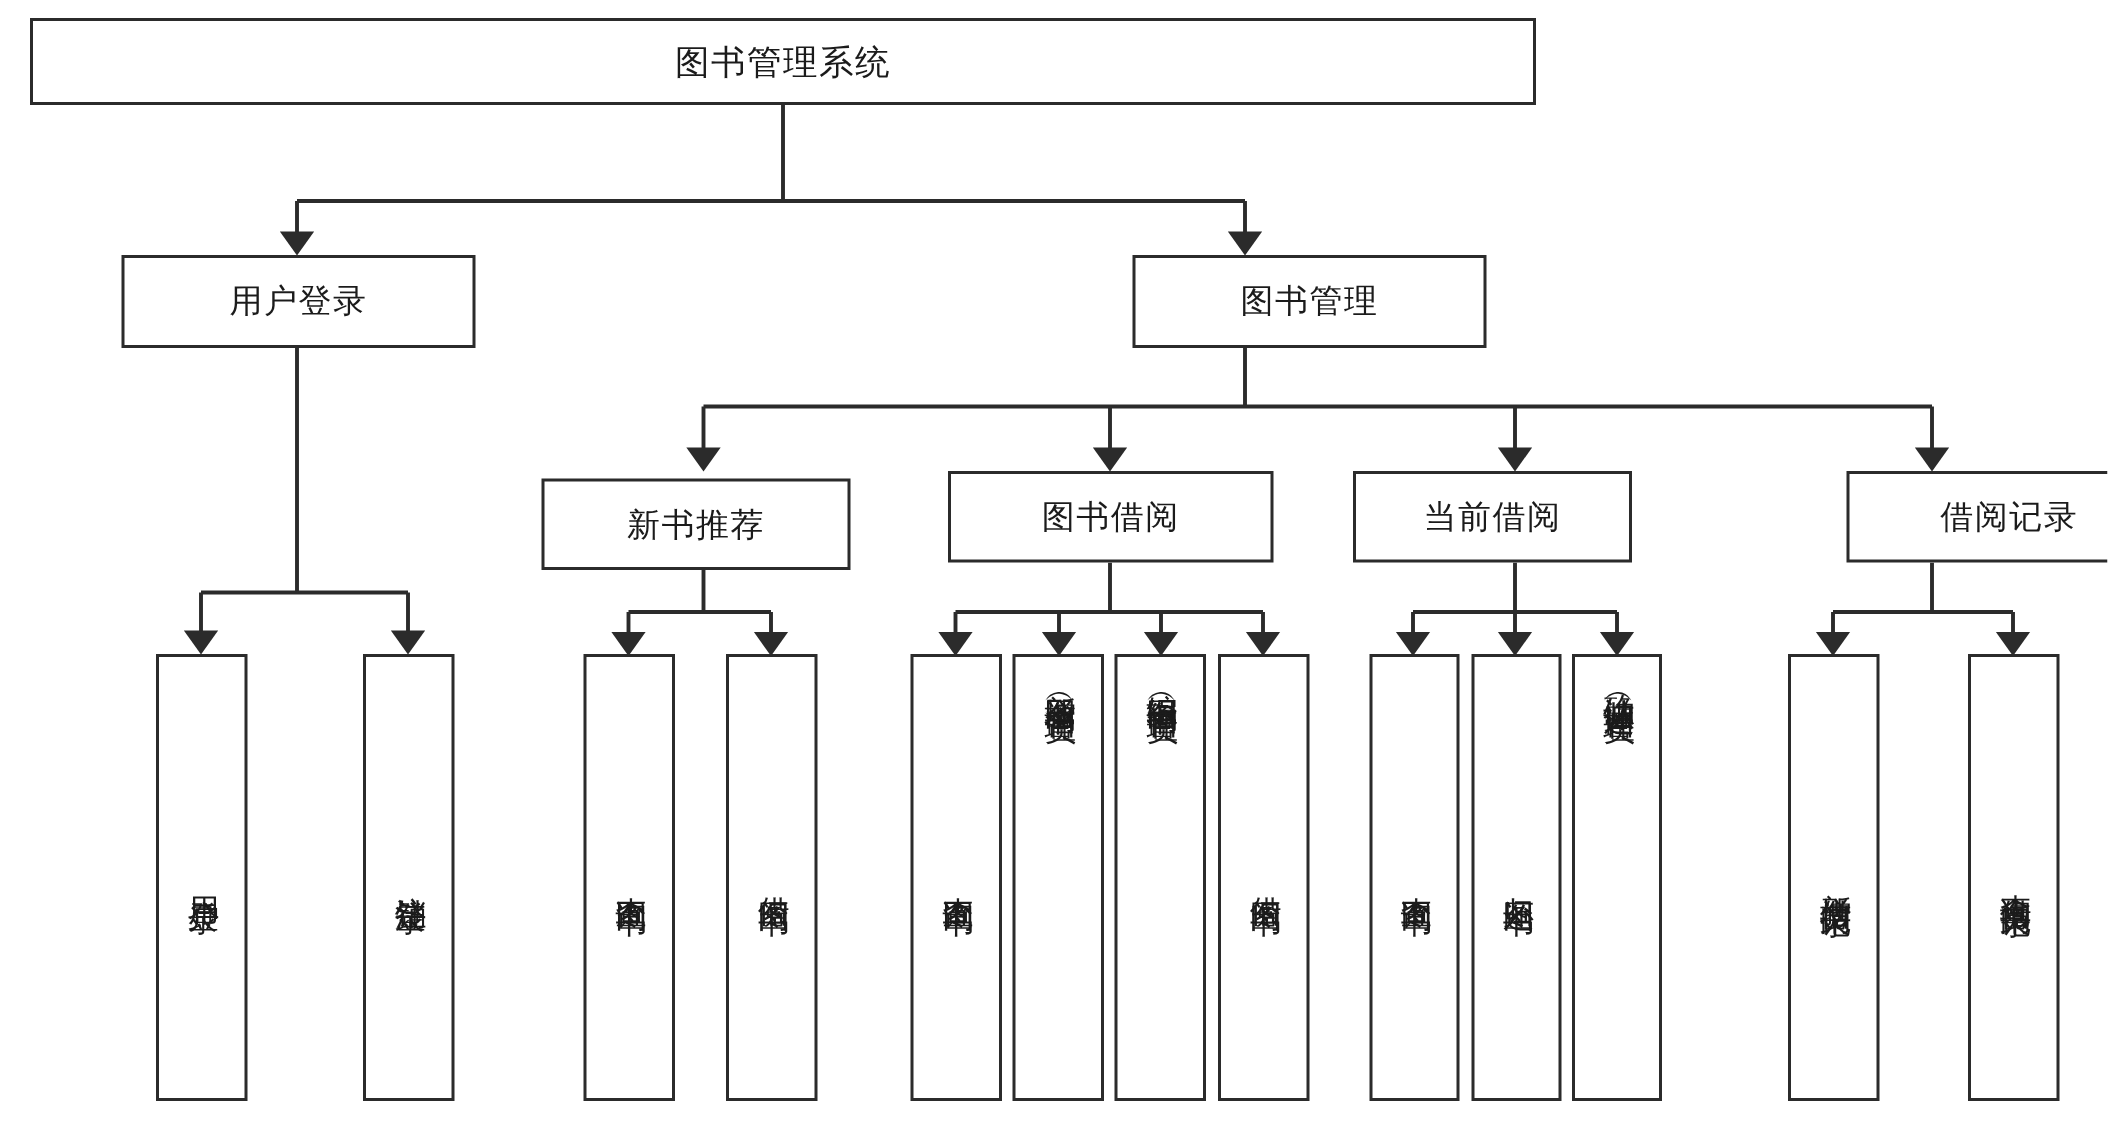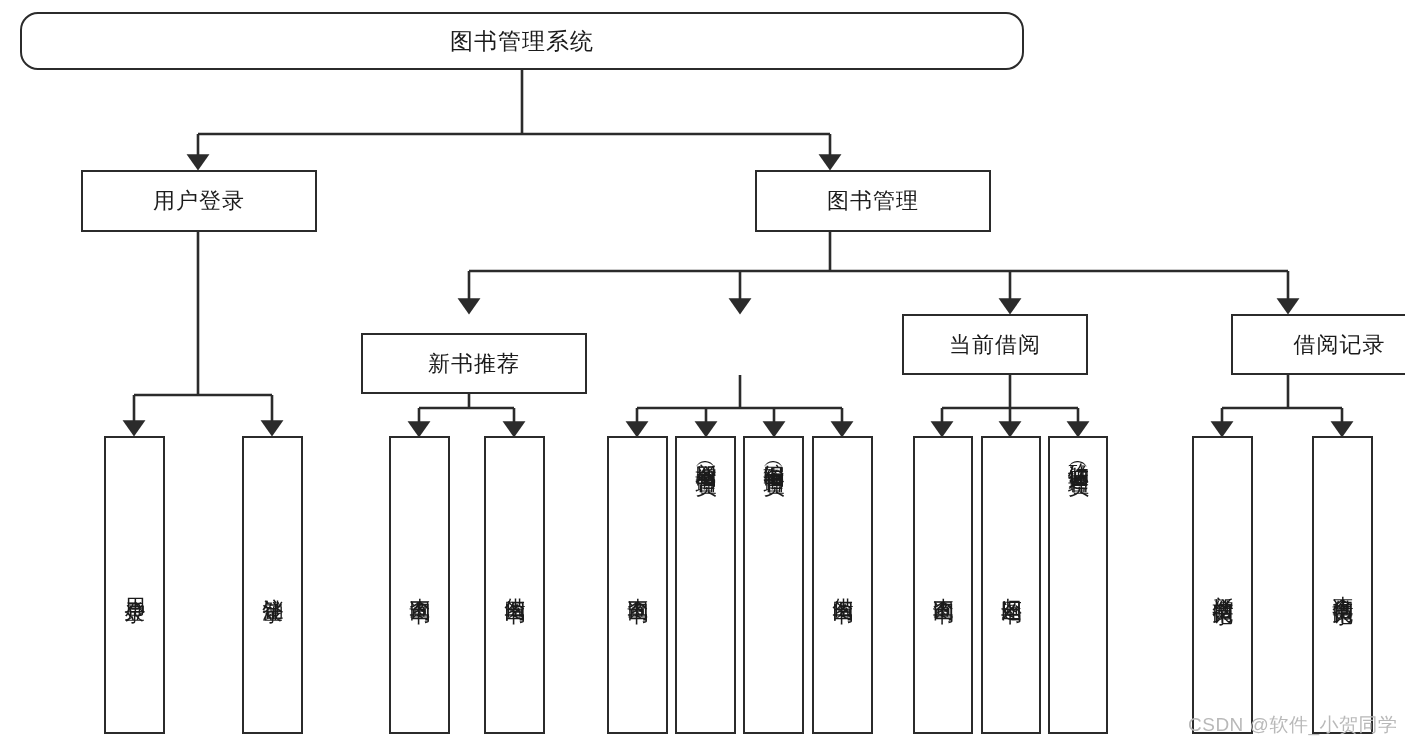--- a/index.html
+++ b/index.html
@@ -28,21 +28,20 @@
     justify-content: center;
     color: #1b1b1b;
   }
   .node.h {
     font-size: 22px;
     letter-spacing: 1px;
     white-space: nowrap;
   }
   .node.root {
     font-size: 23px;
-    border-radius: 18px;
   }
   .node.leaf {
     align-items: flex-start;
     justify-content: center;
     padding-top: 8px;
   }
   .vtext {
     writing-mode: vertical-rl;
     text-orientation: upright;
     font-size: 21px;
@@ -131,22 +130,25 @@
     <span>图书管理系统</span>
   </div>
 
   <div class="node h" style="left:81px; top:170px; width:236px; height:62px;">
     <span>用户登录</span>
   </div>
   <div class="node h" style="left:712px; top:170px; width:236px; height:62px;margin-left:43px;">
     <span>图书管理</span>
   </div>
 
-  <div class="node h" style="left:361px; top:333px; width:226px; height:61px;">
+  <div class="node h" style="left:361px; top:319px; width:206px; height:61px;">
     <span>新书推荐</span>
+  </div>
+  <div class="node h" style="left:632px; top:314px; width:217px; height:61px;">
+    <span>图书借阅</span>
   </div>
   <div class="node h" style="left:902px; top:314px; width:186px; height:61px;">
     <span>当前借阅</span>
   </div>
   <div class="node h" style="left:1231px; top:314px; width:217px; height:61px;">
     <span>借阅记录</span>
   </div>
 
   <div class="node leaf center" style="left:104px; top:436px; width:61px; height:298px;">
     <span class="vtext">用户登录</span>
@@ -185,15 +187,14 @@
     <span class="vtext">确认归还（管理员）</span>
   </div>
 
   <div class="node leaf center" style="left:1192px; top:436px; width:61px; height:298px;">
     <span class="vtext">新增借阅记录</span>
   </div>
   <div class="node leaf center" style="left:1312px; top:436px; width:61px; height:298px;">
     <span class="vtext">查询借阅记录</span>
   </div>
 
-  <div class="wm">CSDN @软件_小贺同学</div>
 
 </div>
 
 </body></html>

